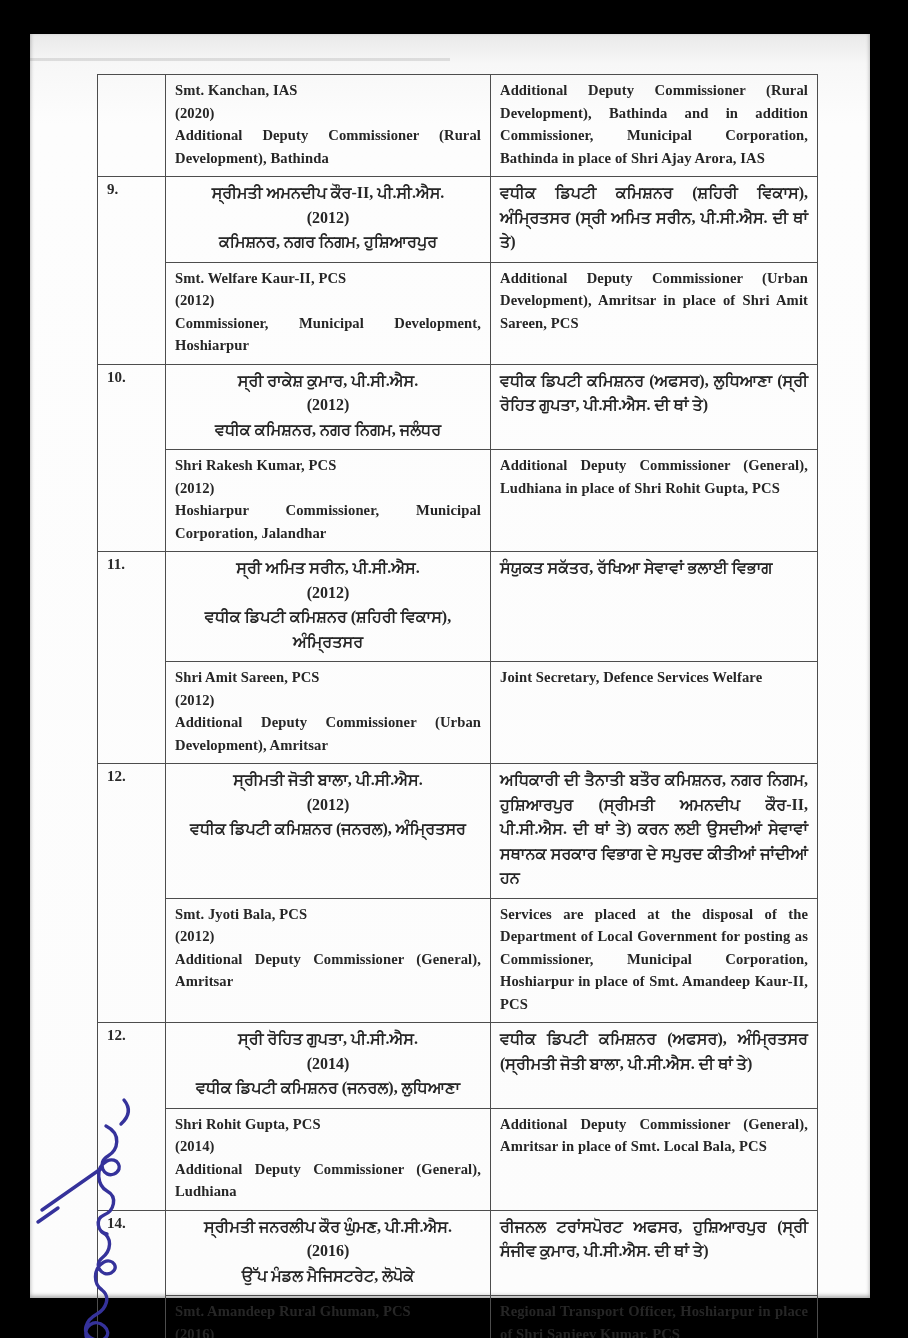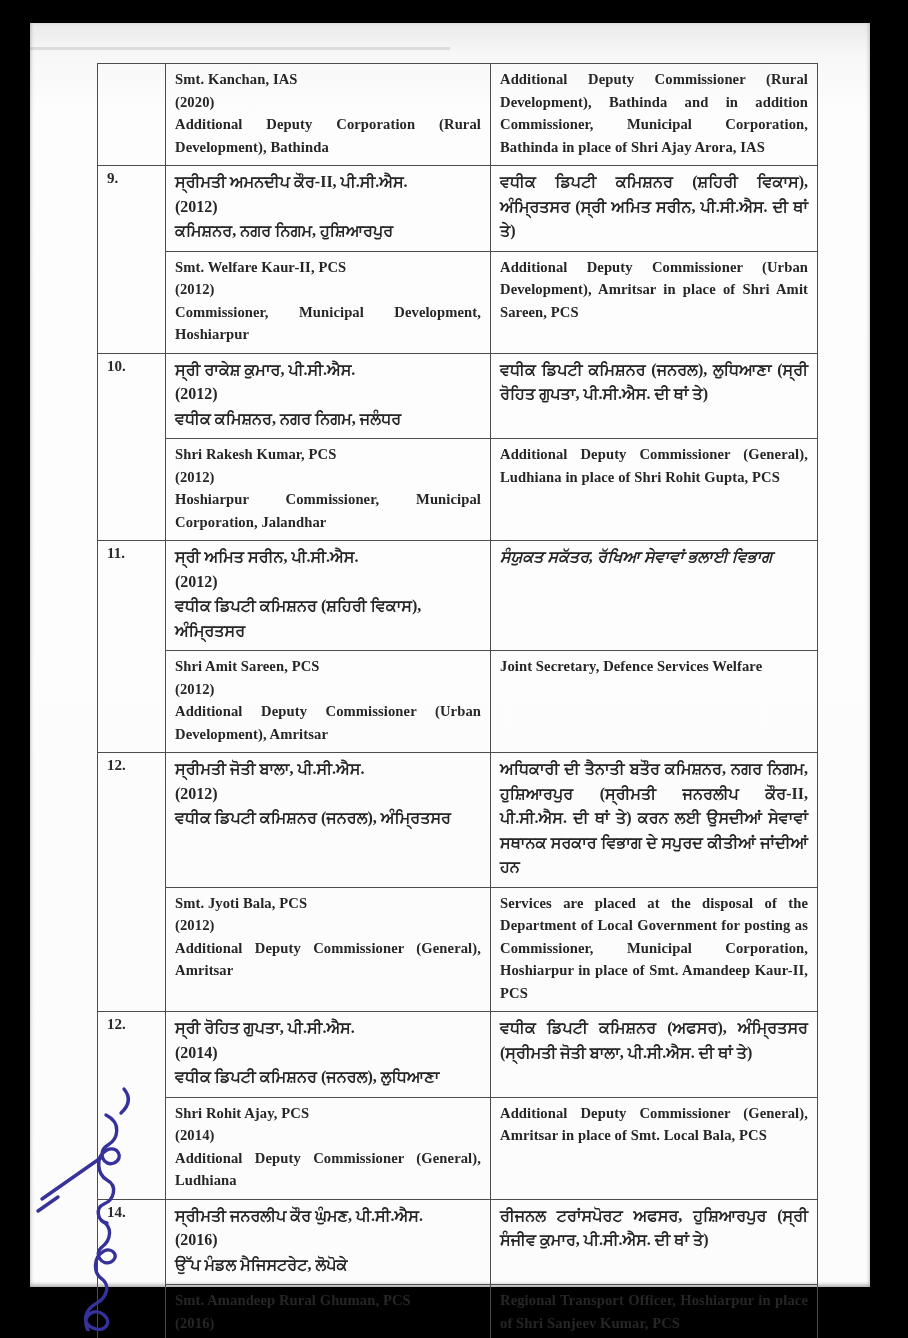--- a/index.html
+++ b/index.html
@@ -1,28 +1,28 @@
 <!DOCTYPE html>
 <html><head>
 <meta charset="utf-8">
 <style>
   html,body{margin:0;padding:0;background:#181818;}
   .frame{position:relative;width:908px;height:1338px;background:#000;overflow:hidden;
          font-family:"Liberation Serif", serif;}
-  .page{position:absolute;left:30px;top:23px;width:840px;height:1264px;
+  .page{position:absolute;left:30px;top:34px;width:840px;height:1264px;
         background:linear-gradient(180deg,#e9e9e9 0px,#f7f7f7 30px,#fdfdfd 90px,#fcfcfc 100%);
         box-shadow:inset 0 -2px 4px rgba(0,0,0,.35);}
   .scan-streak{position:absolute;left:0;top:24px;width:420px;height:3px;background:rgba(0,0,0,.10);}
   table.doc{position:absolute;left:67px;top:40px;width:720px;border-collapse:collapse;table-layout:fixed;}
   table.doc td{border:1.6px solid #4d4d4d;vertical-align:top;padding:4px 9px 7px 9px;}
   td.serial{padding-left:13px;padding-top:7px;font-size:15px;font-weight:600;color:#2a2a2a;}
   .en{font-size:14.6px;line-height:22.5px;font-weight:600;color:#262626;letter-spacing:.1px;}
-  .pa{font-size:16px;line-height:24.5px;font-weight:600;color:#262626;}
+  .pa{font-size:16px;line-height:24.5px;font-weight:600;color:#262626;text-align:center;}
   .just{text-align:justify;}
-  .cellpad{min-height:58px;font-style:italic;}
+  .cellpad{min-height:58px;}
   .sig{position:absolute;left:2px;top:1048px;width:130px;height:260px;pointer-events:none;}
 </style>
 </head>
 <body>
 
 <div class="frame">
   <div class="page">
     <div class="scan-streak"></div>
 
     <table class="doc">
@@ -31,21 +31,21 @@
           <col style="width:325px">
           <col style="width:327px">
         </colgroup>
 
       <tbody>
           <tr>
         <td class="serial"></td>
         <td>
           <div class="en">Smt. Kanchan, IAS</div>
           <div class="en">(2020)</div>
-          <div class="en just">Additional Deputy Corporation (Rural Development), Bathinda</div>
+          <div class="en just">Additional Deputy Commissioner (Rural Development), Bathinda</div>
         </td>
         <td>
           <div class="en just">Additional Deputy Commissioner (Rural Development), Bathinda and in addition Commissioner, Municipal Corporation, Bathinda in place of Shri Ajay Arora, IAS</div>
         </td>
       </tr>
 
       <tr>
         <td class="serial" rowspan="2">9.</td>
         <td>
           <div class="pa">ਸ੍ਰੀਮਤੀ ਅਮਨਦੀਪ ਕੌਰ-II, ਪੀ.ਸੀ.ਐਸ.</div>
@@ -68,21 +68,21 @@
       </tr>
 
       <tr>
         <td class="serial" rowspan="2">10.</td>
         <td>
           <div class="pa">ਸ੍ਰੀ ਰਾਕੇਸ਼ ਕੁਮਾਰ, ਪੀ.ਸੀ.ਐਸ.</div>
           <div class="pa">(2012)</div>
           <div class="pa">ਵਧੀਕ ਕਮਿਸ਼ਨਰ, ਨਗਰ ਨਿਗਮ, ਜਲੰਧਰ</div>
         </td>
         <td>
-          <div class="pa just">ਵਧੀਕ ਡਿਪਟੀ ਕਮਿਸ਼ਨਰ (ਜਨਰਲ), ਲੁਧਿਆਣਾ (ਸ੍ਰੀ ਰੋਹਿਤ ਗੁਪਤਾ, ਪੀ.ਸੀ.ਐਸ. ਦੀ ਥਾਂ ਤੇ)</div>
+          <div class="pa just">ਵਧੀਕ ਡਿਪਟੀ ਕਮਿਸ਼ਨਰ (ਅਫਸਰ), ਲੁਧਿਆਣਾ (ਸ੍ਰੀ ਰੋਹਿਤ ਗੁਪਤਾ, ਪੀ.ਸੀ.ਐਸ. ਦੀ ਥਾਂ ਤੇ)</div>
         </td>
       </tr>
       <tr>
         <td>
           <div class="en">Shri Rakesh Kumar, PCS</div>
           <div class="en">(2012)</div>
           <div class="en just">Hoshiarpur Commissioner, Municipal Corporation, Jalandhar</div>
         </td>
         <td>
           <div class="en just">Additional Deputy Commissioner (General), Ludhiana in place of Shri Rohit Gupta, PCS</div>
@@ -112,21 +112,21 @@
       </tr>
 
       <tr>
         <td class="serial" rowspan="2">12.</td>
         <td>
           <div class="pa">ਸ੍ਰੀਮਤੀ ਜੋਤੀ ਬਾਲਾ, ਪੀ.ਸੀ.ਐਸ.</div>
           <div class="pa">(2012)</div>
           <div class="pa">ਵਧੀਕ ਡਿਪਟੀ ਕਮਿਸ਼ਨਰ (ਜਨਰਲ), ਅੰਮ੍ਰਿਤਸਰ</div>
         </td>
         <td>
-          <div class="pa just">ਅਧਿਕਾਰੀ ਦੀ ਤੈਨਾਤੀ ਬਤੌਰ ਕਮਿਸ਼ਨਰ, ਨਗਰ ਨਿਗਮ, ਹੁਸ਼ਿਆਰਪੁਰ (ਸ੍ਰੀਮਤੀ ਜਨਰਲੀਪ ਕੌਰ-II, ਪੀ.ਸੀ.ਐਸ. ਦੀ ਥਾਂ ਤੇ) ਕਰਨ ਲਈ ਉਸਦੀਆਂ ਸੇਵਾਵਾਂ ਸਥਾਨਕ ਸਰਕਾਰ ਵਿਭਾਗ ਦੇ ਸਪੁਰਦ ਕੀਤੀਆਂ ਜਾਂਦੀਆਂ ਹਨ</div>
+          <div class="pa just">ਅਧਿਕਾਰੀ ਦੀ ਤੈਨਾਤੀ ਬਤੌਰ ਕਮਿਸ਼ਨਰ, ਨਗਰ ਨਿਗਮ, ਹੁਸ਼ਿਆਰਪੁਰ (ਸ੍ਰੀਮਤੀ ਅਮਨਦੀਪ ਕੌਰ-II, ਪੀ.ਸੀ.ਐਸ. ਦੀ ਥਾਂ ਤੇ) ਕਰਨ ਲਈ ਉਸਦੀਆਂ ਸੇਵਾਵਾਂ ਸਥਾਨਕ ਸਰਕਾਰ ਵਿਭਾਗ ਦੇ ਸਪੁਰਦ ਕੀਤੀਆਂ ਜਾਂਦੀਆਂ ਹਨ</div>
         </td>
       </tr>
       <tr>
         <td>
           <div class="en">Smt. Jyoti Bala, PCS</div>
           <div class="en">(2012)</div>
           <div class="en just">Additional Deputy Commissioner (General), Amritsar</div>
         </td>
         <td>
           <div class="en just">Services are placed at the disposal of the Department of Local Government for posting as Commissioner, Municipal Corporation, Hoshiarpur in place of Smt. Amandeep Kaur-II, PCS</div>
@@ -139,21 +139,21 @@
           <div class="pa">ਸ੍ਰੀ ਰੋਹਿਤ ਗੁਪਤਾ, ਪੀ.ਸੀ.ਐਸ.</div>
           <div class="pa">(2014)</div>
           <div class="pa">ਵਧੀਕ ਡਿਪਟੀ ਕਮਿਸ਼ਨਰ (ਜਨਰਲ), ਲੁਧਿਆਣਾ</div>
         </td>
         <td>
           <div class="pa just">ਵਧੀਕ ਡਿਪਟੀ ਕਮਿਸ਼ਨਰ (ਅਫਸਰ), ਅੰਮ੍ਰਿਤਸਰ (ਸ੍ਰੀਮਤੀ ਜੋਤੀ ਬਾਲਾ, ਪੀ.ਸੀ.ਐਸ. ਦੀ ਥਾਂ ਤੇ)</div>
         </td>
       </tr>
       <tr>
         <td>
-          <div class="en">Shri Rohit Ajay, PCS</div>
+          <div class="en">Shri Rohit Gupta, PCS</div>
           <div class="en">(2014)</div>
           <div class="en just">Additional Deputy Commissioner (General), Ludhiana</div>
         </td>
         <td>
           <div class="en just">Additional Deputy Commissioner (General), Amritsar in place of Smt. Local Bala, PCS</div>
         </td>
       </tr>
 
       <tr>
         <td class="serial" rowspan="2">14.</td>

